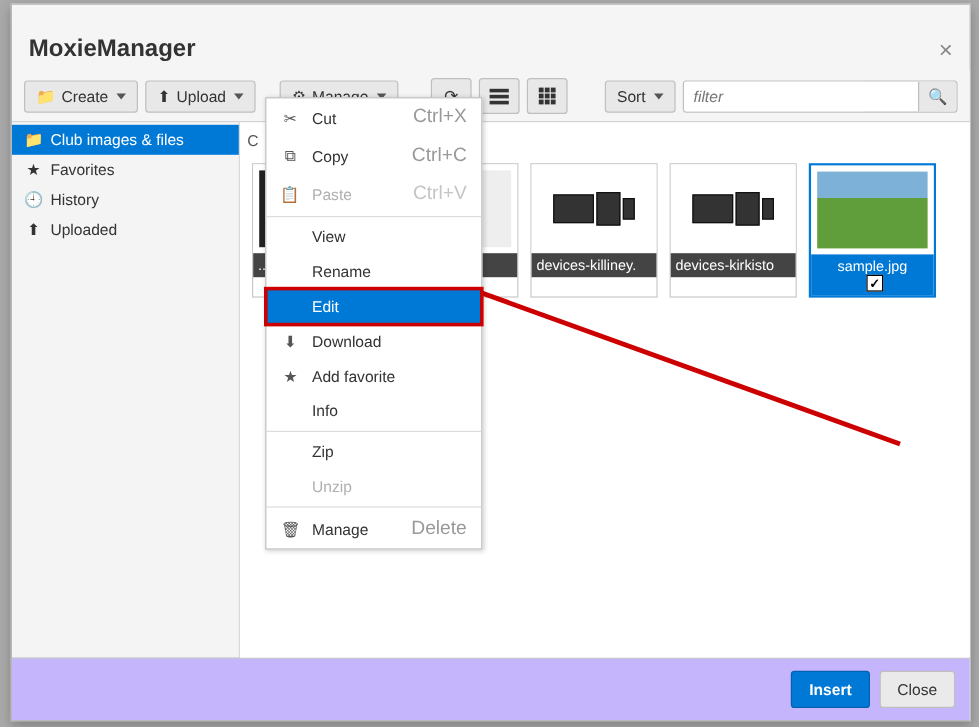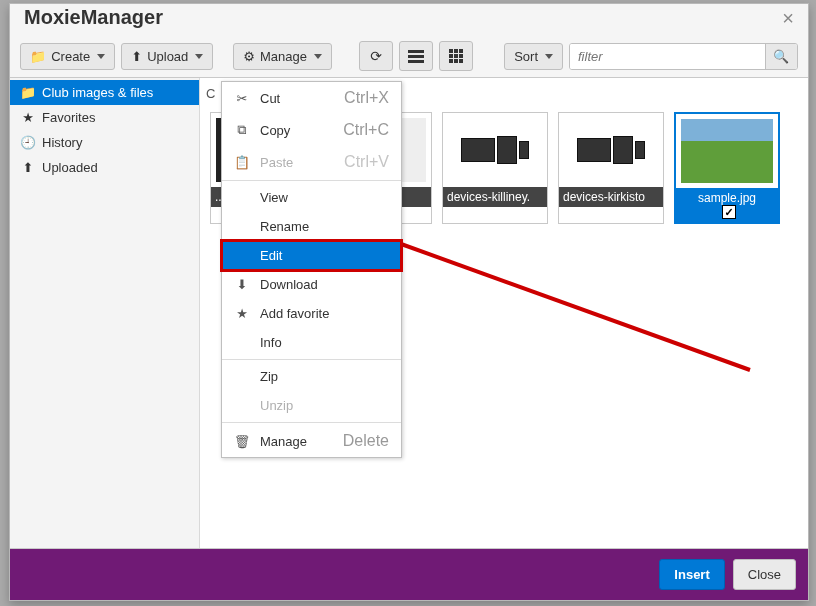--- a/index.html
+++ b/index.html
@@ -21,21 +21,21 @@
     background: #f5f5f5;
     border: 1px solid #b8b8b8;
     box-shadow: 0 4px 10px rgba(0,0,0,.25);
     display: flex;
     flex-direction: column;
   }
   .titlebar {
     display: flex;
     align-items: center;
     justify-content: space-between;
-    padding: 2px 14px 6px 14px;
+    padding: 26px 14px 6px 14px;
   }
   .titlebar h1 {
     font-size: 20px;
     font-weight: bold;
     color: #333;
   }
   .close-x {
     font-size: 20px;
     color: #888;
     cursor: pointer;
@@ -232,21 +232,21 @@
     left:370px; top:220px;
     width:400px; height:180px;
     z-index:25;
     pointer-events:none;
   }
   
   .footer {
     display:flex;justify-content:flex-end;gap:8px;
     padding:10px 12px;
     border-top:1px solid #c9c9c9;
-    background:#701a75;
+    background:#c4b5fd;
     align-items:flex-end;
   }
   .pbtn {
     border:1px solid #bfbfbf;background:#eaeaea;padding:7px 14px;border-radius:3px;
     cursor:pointer;font-size:13px;
   }
   .pbtn.primary {
     background:#0079d6;border-color:#0062b3;color:#fff;font-weight:bold;
   }
   

